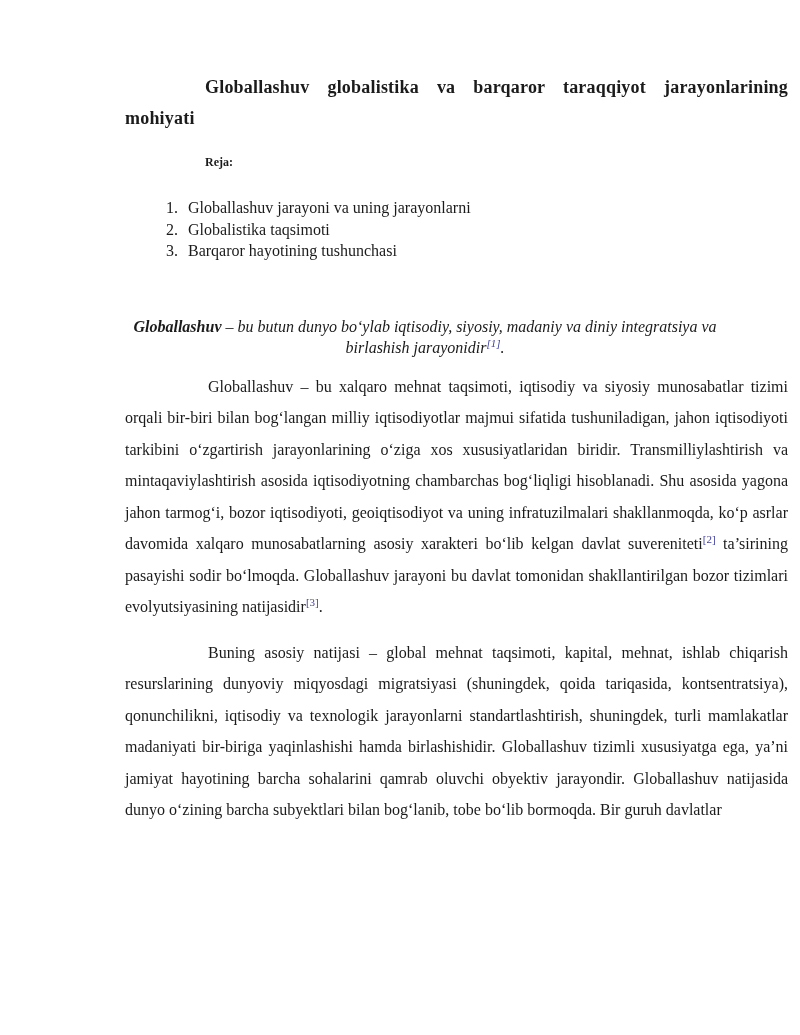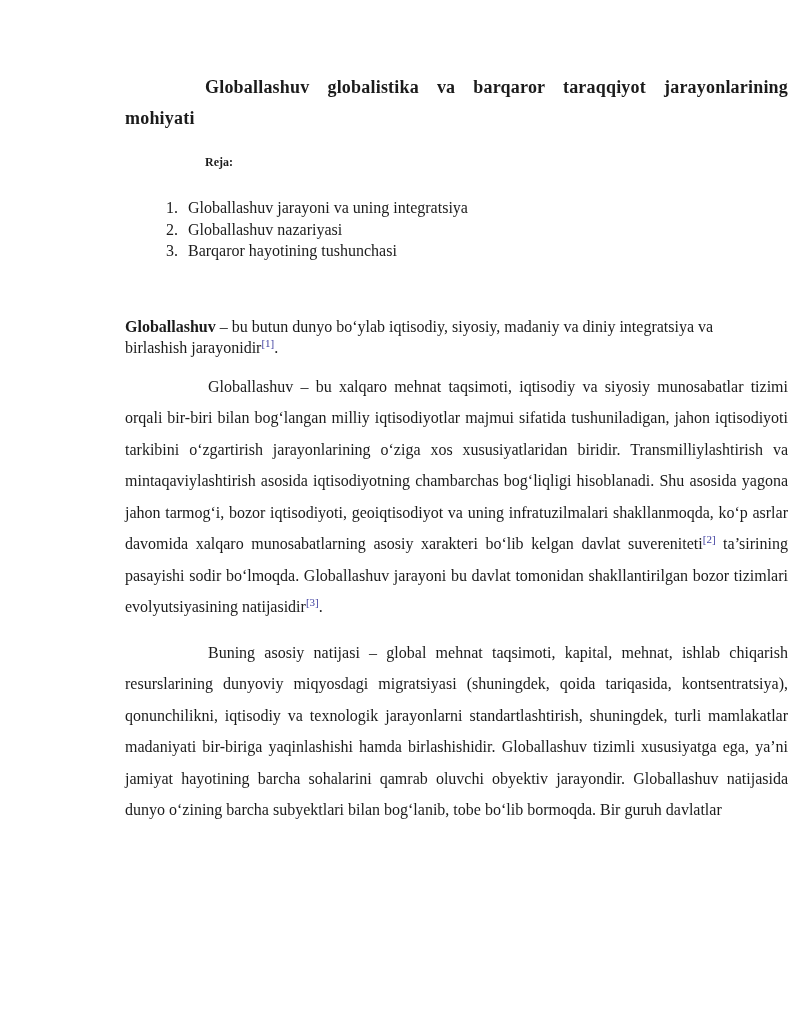--- a/index.html
+++ b/index.html
@@ -45,22 +45,23 @@
   .plan-list li {
     padding-left: 6px;
   }
   .para {
     margin: 0;
     font-size: 16px;
   }
   .para-lead {
     margin-top: 54px;
     line-height: 21.5px;
-    text-align: left;
+    text-align: center;
     max-width: 600px;
+    font-style: italic;
   }
   .para-body {
     line-height: 31.5px;
     text-align: justify;
     text-indent: 83px;
   }
   .para-2 { margin-top: 12px; }
   .para-3 { margin-top: 14px; }
   .b { font-weight: bold; }
   .fnref {
@@ -75,22 +76,22 @@
 <body>
 
 <div class="page" style="background: rgb(255, 255, 255); color: rgb(27, 27, 27);">
   <div class="content">
 
     <h1 class="doc-title">Globallashuv globalistika va barqaror taraqqiyot jarayonlarining mohiyati</h1>
 
     <p class="plan-heading">Reja:</p>
 
     <ol class="plan-list">
-      <li>Globallashuv jarayoni va uning integratsiya</li>
-      <li>Globallashuv nazariyasi</li>
+      <li>Globallashuv jarayoni va uning jarayonlarni</li>
+      <li>Globalistika taqsimoti</li>
       <li>Barqaror hayotining tushunchasi</li>
     </ol>
 
     <p class="para para-lead"><span class="b">Globallashuv</span><span> – bu butun dunyo boʻylab iqtisodiy, siyosiy, madaniy va diniy integratsiya va birlashish jarayonidir</span><span class="fnref">[1]</span><span>.</span></p>
 
     <p class="para para-body para-2"><span>Globallashuv – bu xalqaro mehnat taqsimoti, iqtisodiy va siyosiy munosabatlar tizimi orqali bir-biri bilan bogʻlangan milliy iqtisodiyotlar majmui sifatida tushuniladigan, jahon iqtisodiyoti tarkibini oʻzgartirish jarayonlarining oʻziga xos xususiyatlaridan biridir. Transmilliylashtirish va mintaqaviylashtirish asosida iqtisodiyotning chambarchas bogʻliqligi hisoblanadi. Shu asosida yagona jahon tarmogʻi, bozor iqtisodiyoti, geoiqtisodiyot va uning infratuzilmalari shakllanmoqda, koʻp asrlar davomida xalqaro munosabatlarning asosiy xarakteri boʻlib kelgan davlat suvereniteti</span><span class="fnref">[2]</span><span> ta’sirining pasayishi sodir boʻlmoqda. Globallashuv jarayoni bu davlat tomonidan shakllantirilgan bozor tizimlari evolyutsiyasining natijasidir</span><span class="fnref">[3]</span><span>.</span></p>
 
     <p class="para para-body para-3"><span>Buning asosiy natijasi – global mehnat taqsimoti, kapital, mehnat, ishlab chiqarish resurslarining dunyoviy miqyosdagi migratsiyasi (shuningdek, qoida tariqasida, kontsentratsiya), qonunchilikni, iqtisodiy va texnologik jarayonlarni standartlashtirish, shuningdek, turli mamlakatlar madaniyati bir-biriga yaqinlashishi hamda birlashishidir. Globallashuv tizimli xususiyatga ega, ya’ni jamiyat hayotining barcha sohalarini qamrab oluvchi obyektiv jarayondir. Globallashuv natijasida dunyo oʻzining barcha subyektlari bilan bogʻlanib, tobe boʻlib bormoqda. Bir guruh davlatlar</span></p>
 
   </div>

